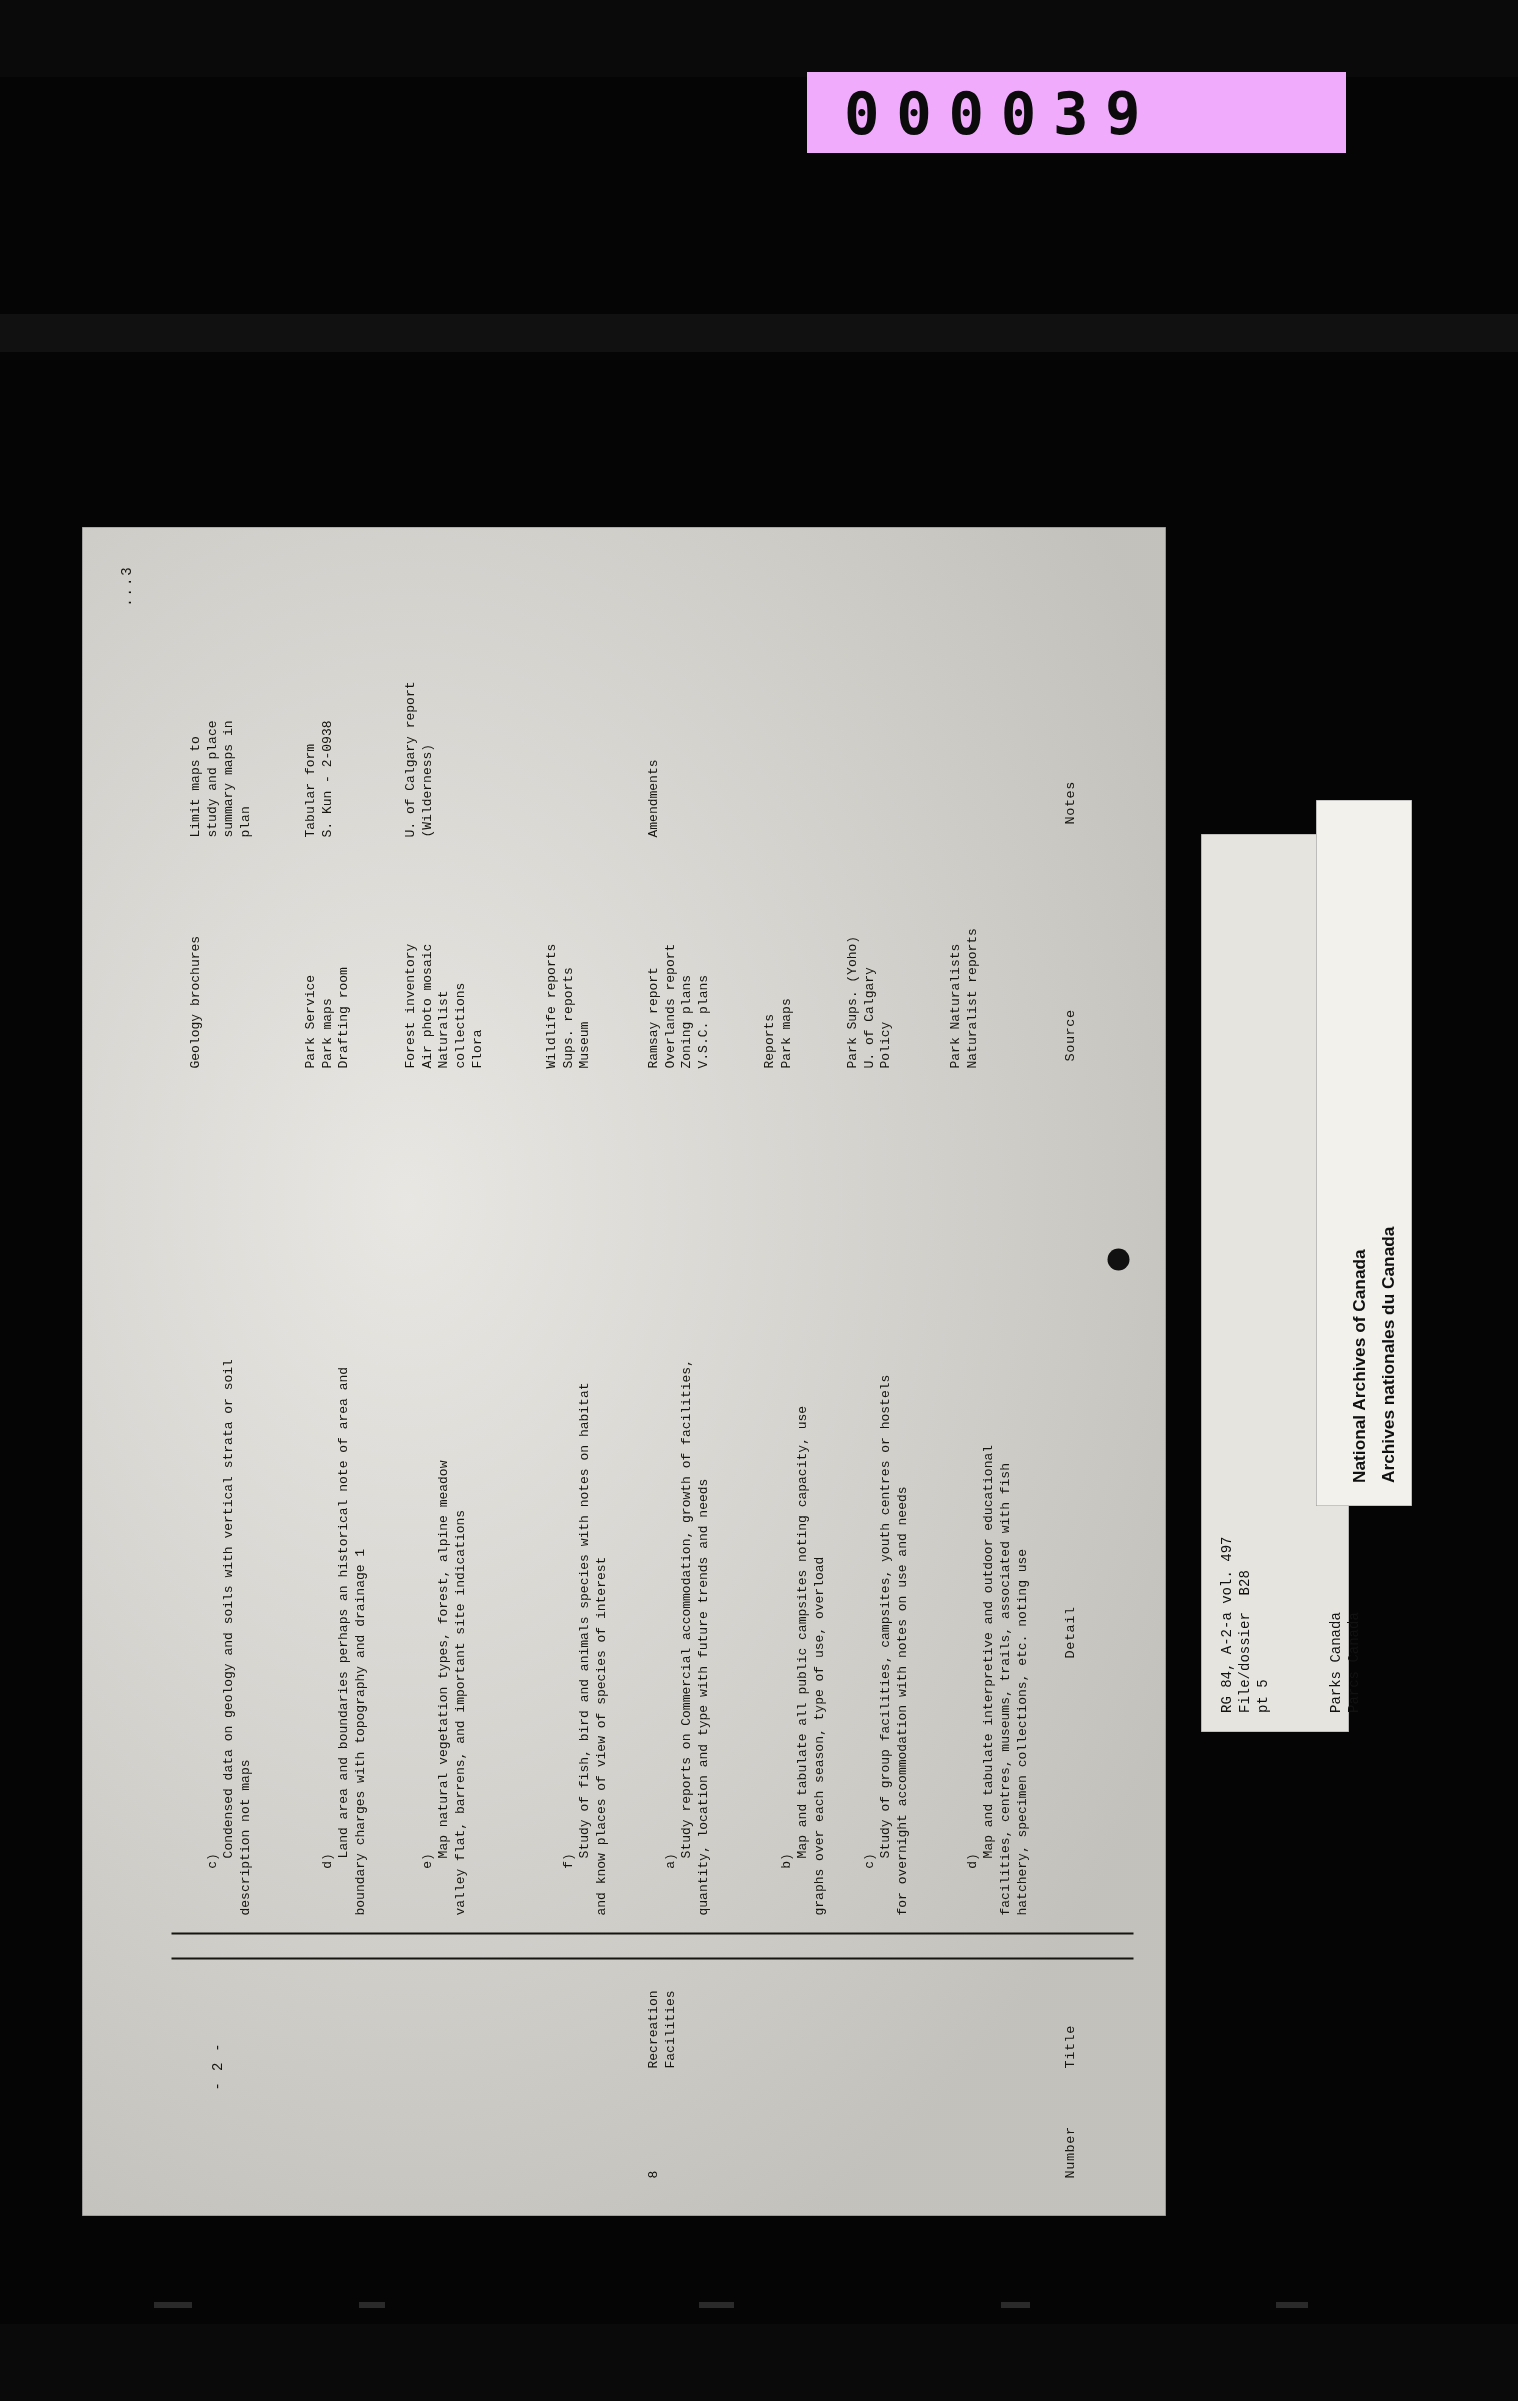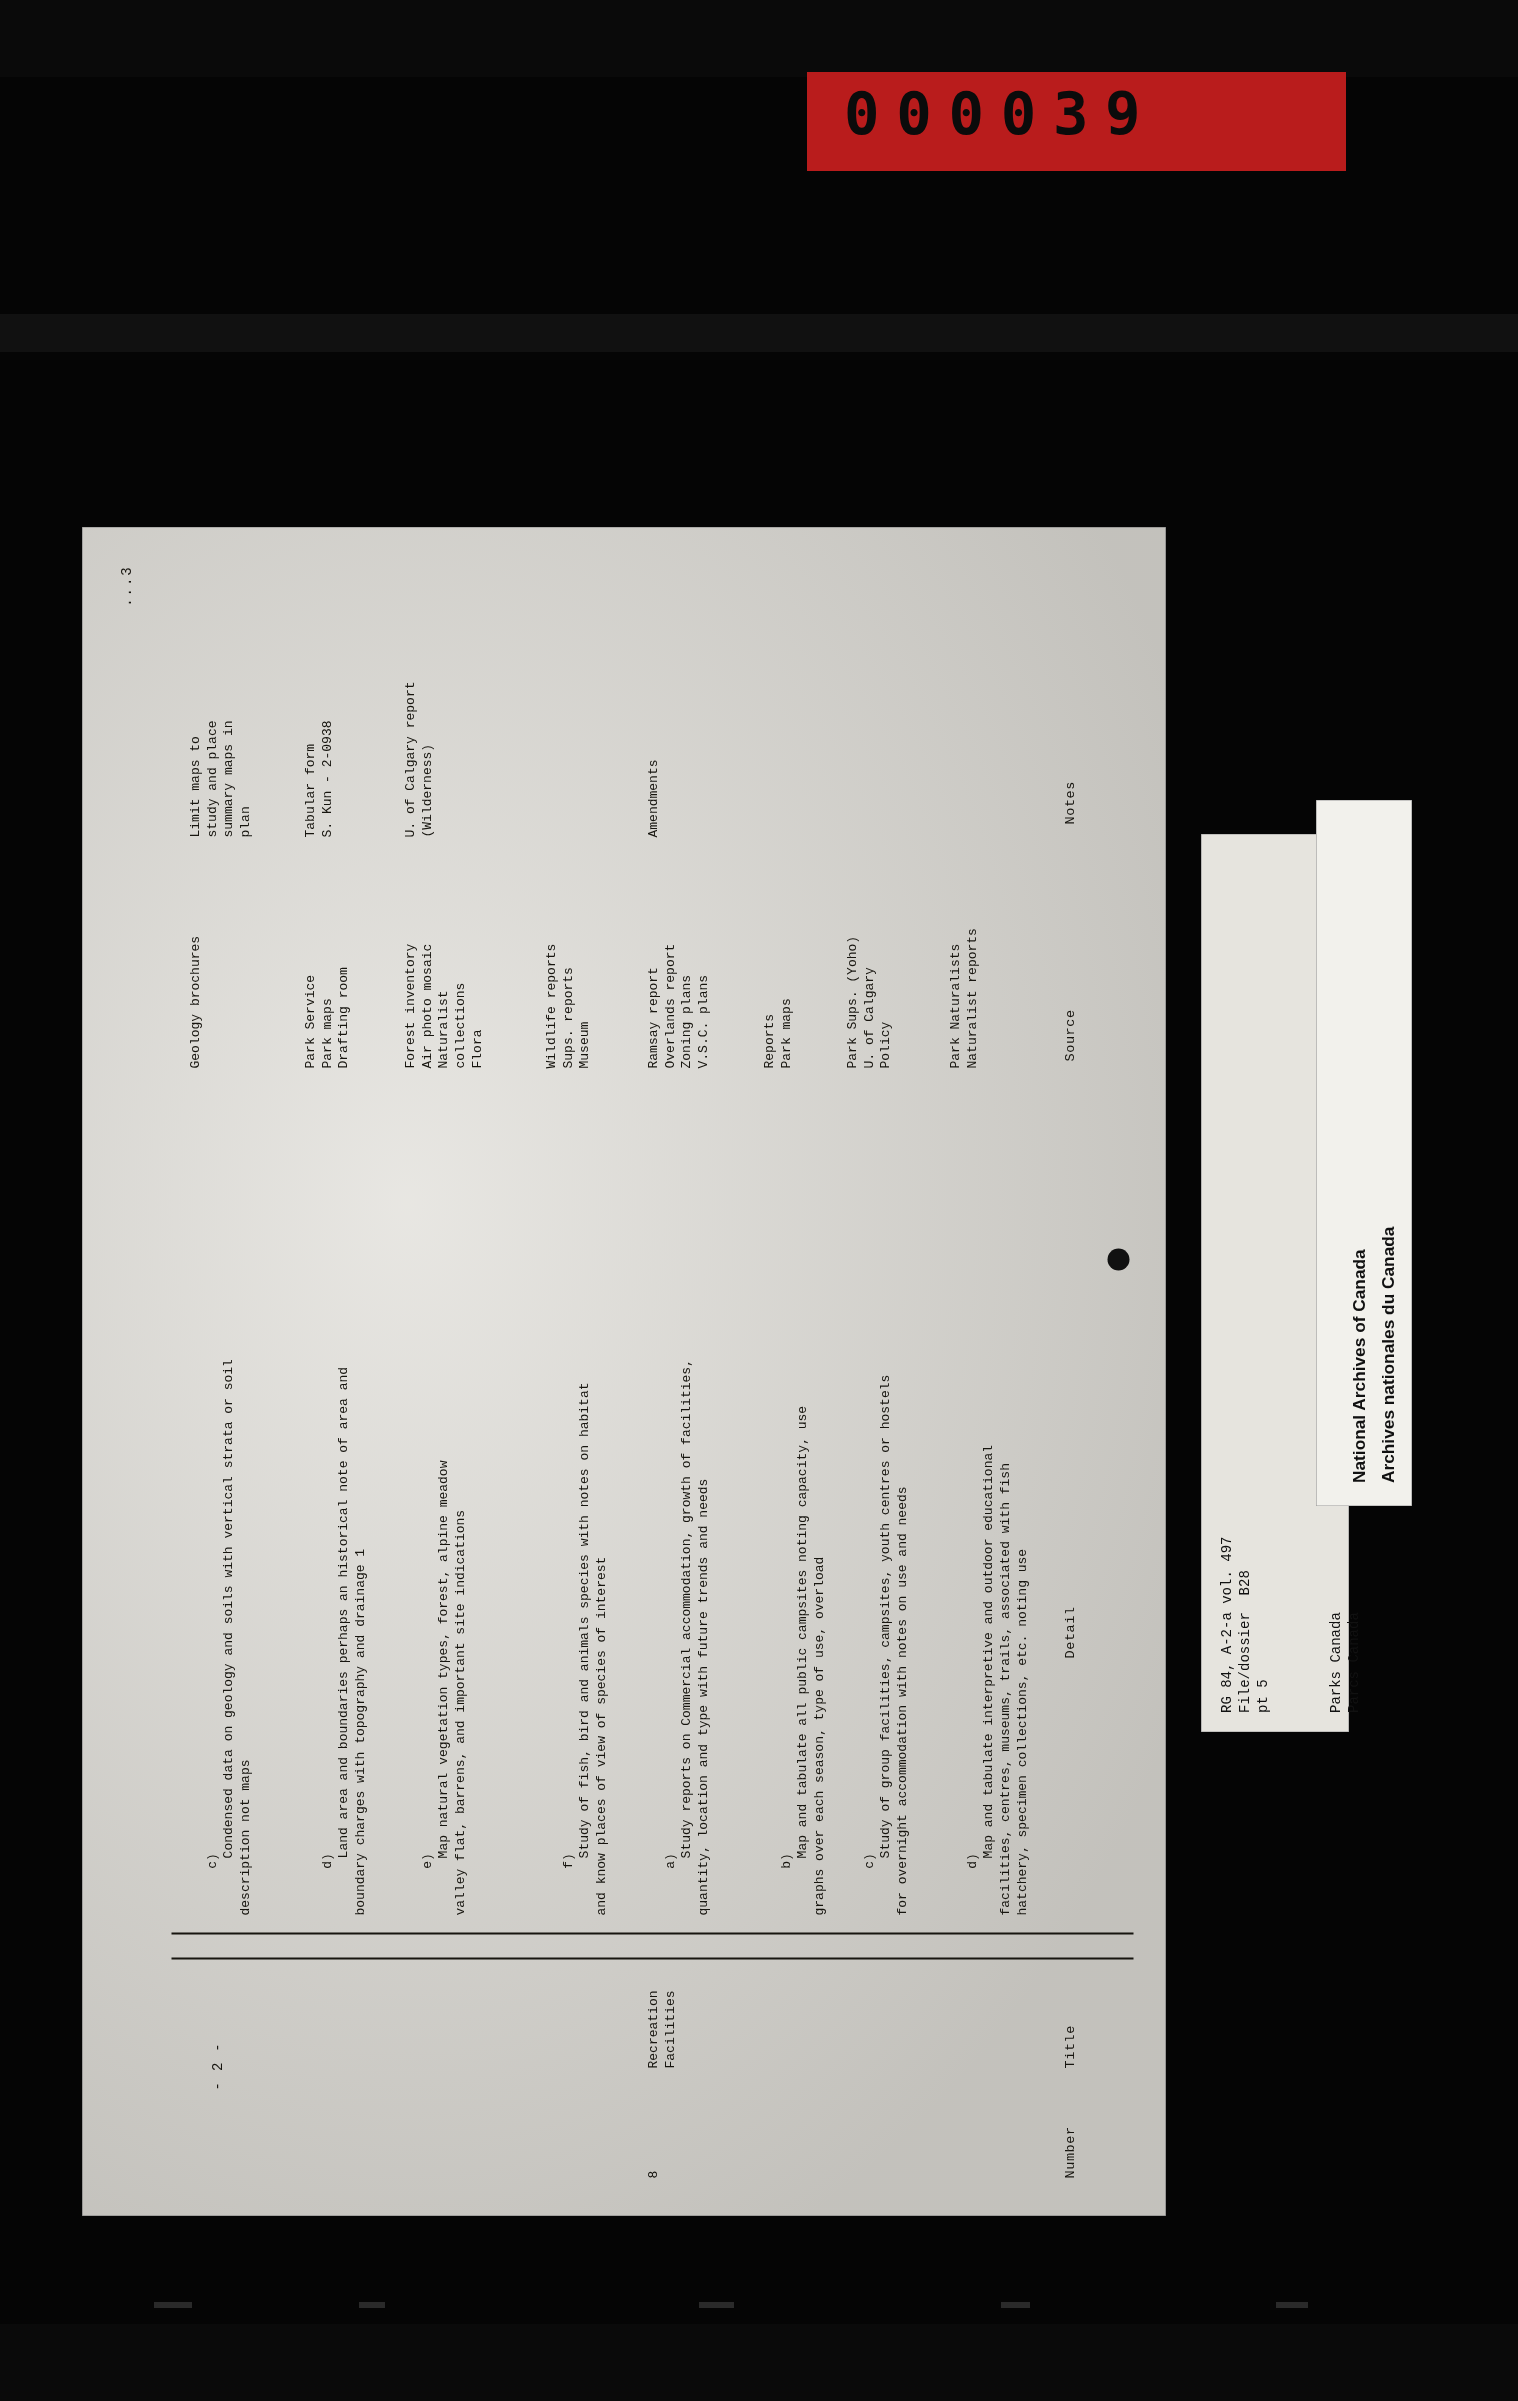--- a/index.html
+++ b/index.html
@@ -9,22 +9,22 @@
   
   .film{position:absolute;inset:0;background:#050505;}
   .film-band{position:absolute;left:0;width:100%;background:#111;}
   .band-top{top:0;height:77px;background:#0a0a0a;}
   .band-2{top:314px;height:38px;background:#111;}
   .band-bottom{bottom:0;height:77px;background:#0a0a0a;}
   .edge-marks{position:absolute;left:0;top:2283px;width:100%;height:58px;}
   .edge-marks i{position:absolute;display:block;background:#2a2a2a;height:6.4px;}
 
   
-  .frame-strip{position:absolute;left:807px;top:72px;width:539px;height:99px;
-     background:#b91c1c;}
+  .frame-strip{position:absolute;left:807px;top:72px;width:539px;height:81px;
+     background:#f0abfc;}
   .frame-strip .num{font-family:"DejaVu Sans Mono",monospace;font-size:59px;
      letter-spacing:16.7px;color:#0b0b0b;line-height:83px;padding-left:37px;
      font-weight:700;}
 
   
   .page{position:absolute;left:82px;top:527px;width:1084px;height:1689px;
      background:#dedcd6;box-shadow:0 0 0 0.6px #888 inset;overflow:hidden;}
   .page:before{content:"";position:absolute;inset:0;
      background:radial-gradient(ellipse at 30% 40%, rgba(255,255,255,.30), rgba(0,0,0,.12) 80%);
      pointer-events:none;}

